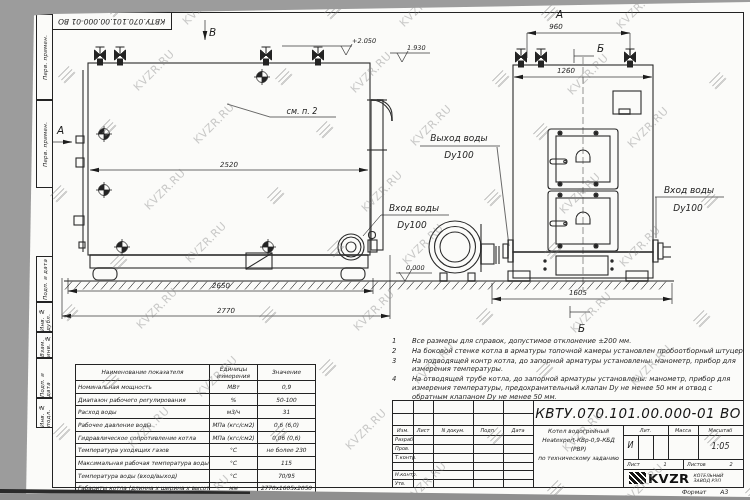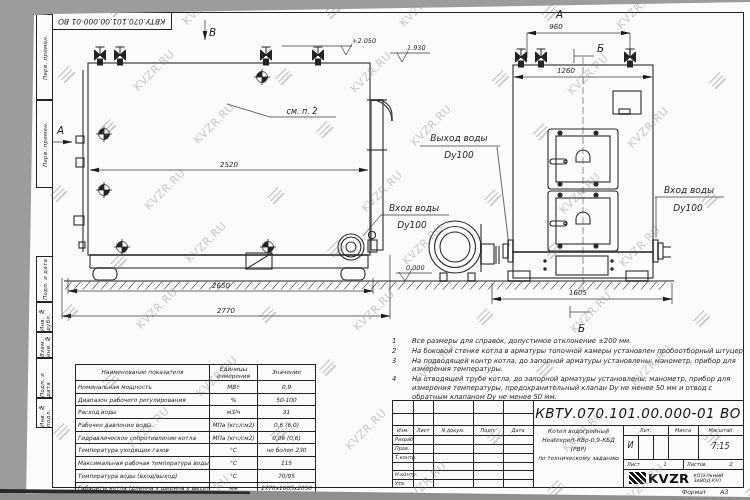--- a/index.html
+++ b/index.html
@@ -468,21 +468,21 @@
     <div class="hl" style="left:230px;top:34px;width:120px;"></div>
     <div class="hl" style="left:230px;top:58px;width:120px;"></div>
     <div class="hl" style="left:230px;top:68px;width:120px;"></div>
     <div class="vl" style="left:245px;top:34px;height:24px;"></div>
     <div class="vl" style="left:260px;top:34px;height:24px;"></div>
     <div class="vl" style="left:290px;top:58px;height:10px;"></div>
     <div class="cell" style="left:230px;top:25.5px;width:45px;">Лит.</div>
     <div class="cell" style="left:275px;top:25.5px;width:30px;">Масса</div>
     <div class="cell" style="left:305px;top:25.5px;width:45px;">Масштаб</div>
     <div class="cell" style="left:230px;top:40px;width:15px;font-size:8px;">И</div>
-    <div class="cell" style="left:305px;top:41px;width:45px;font-size:8px;">7:15</div>
+    <div class="cell" style="left:305px;top:41px;width:45px;font-size:8px;">1:05</div>
     <div class="cell" style="left:234px;top:60px;width:26px;text-align:left;">Лист</div>
     <div class="cell" style="left:262px;top:60px;width:20px;">1</div>
     <div class="cell" style="left:294px;top:60px;width:30px;text-align:left;">Листов</div>
     <div class="cell" style="left:330px;top:60px;width:16px;">2</div>
     <div class="logo">
       <div class="logoicon"></div>
       <div class="logotxt">KVZR</div>
       <div class="logosub">
         <div>КОТЕЛЬНЫЙ</div>
         <div>ЗАВОД РЭП</div>

